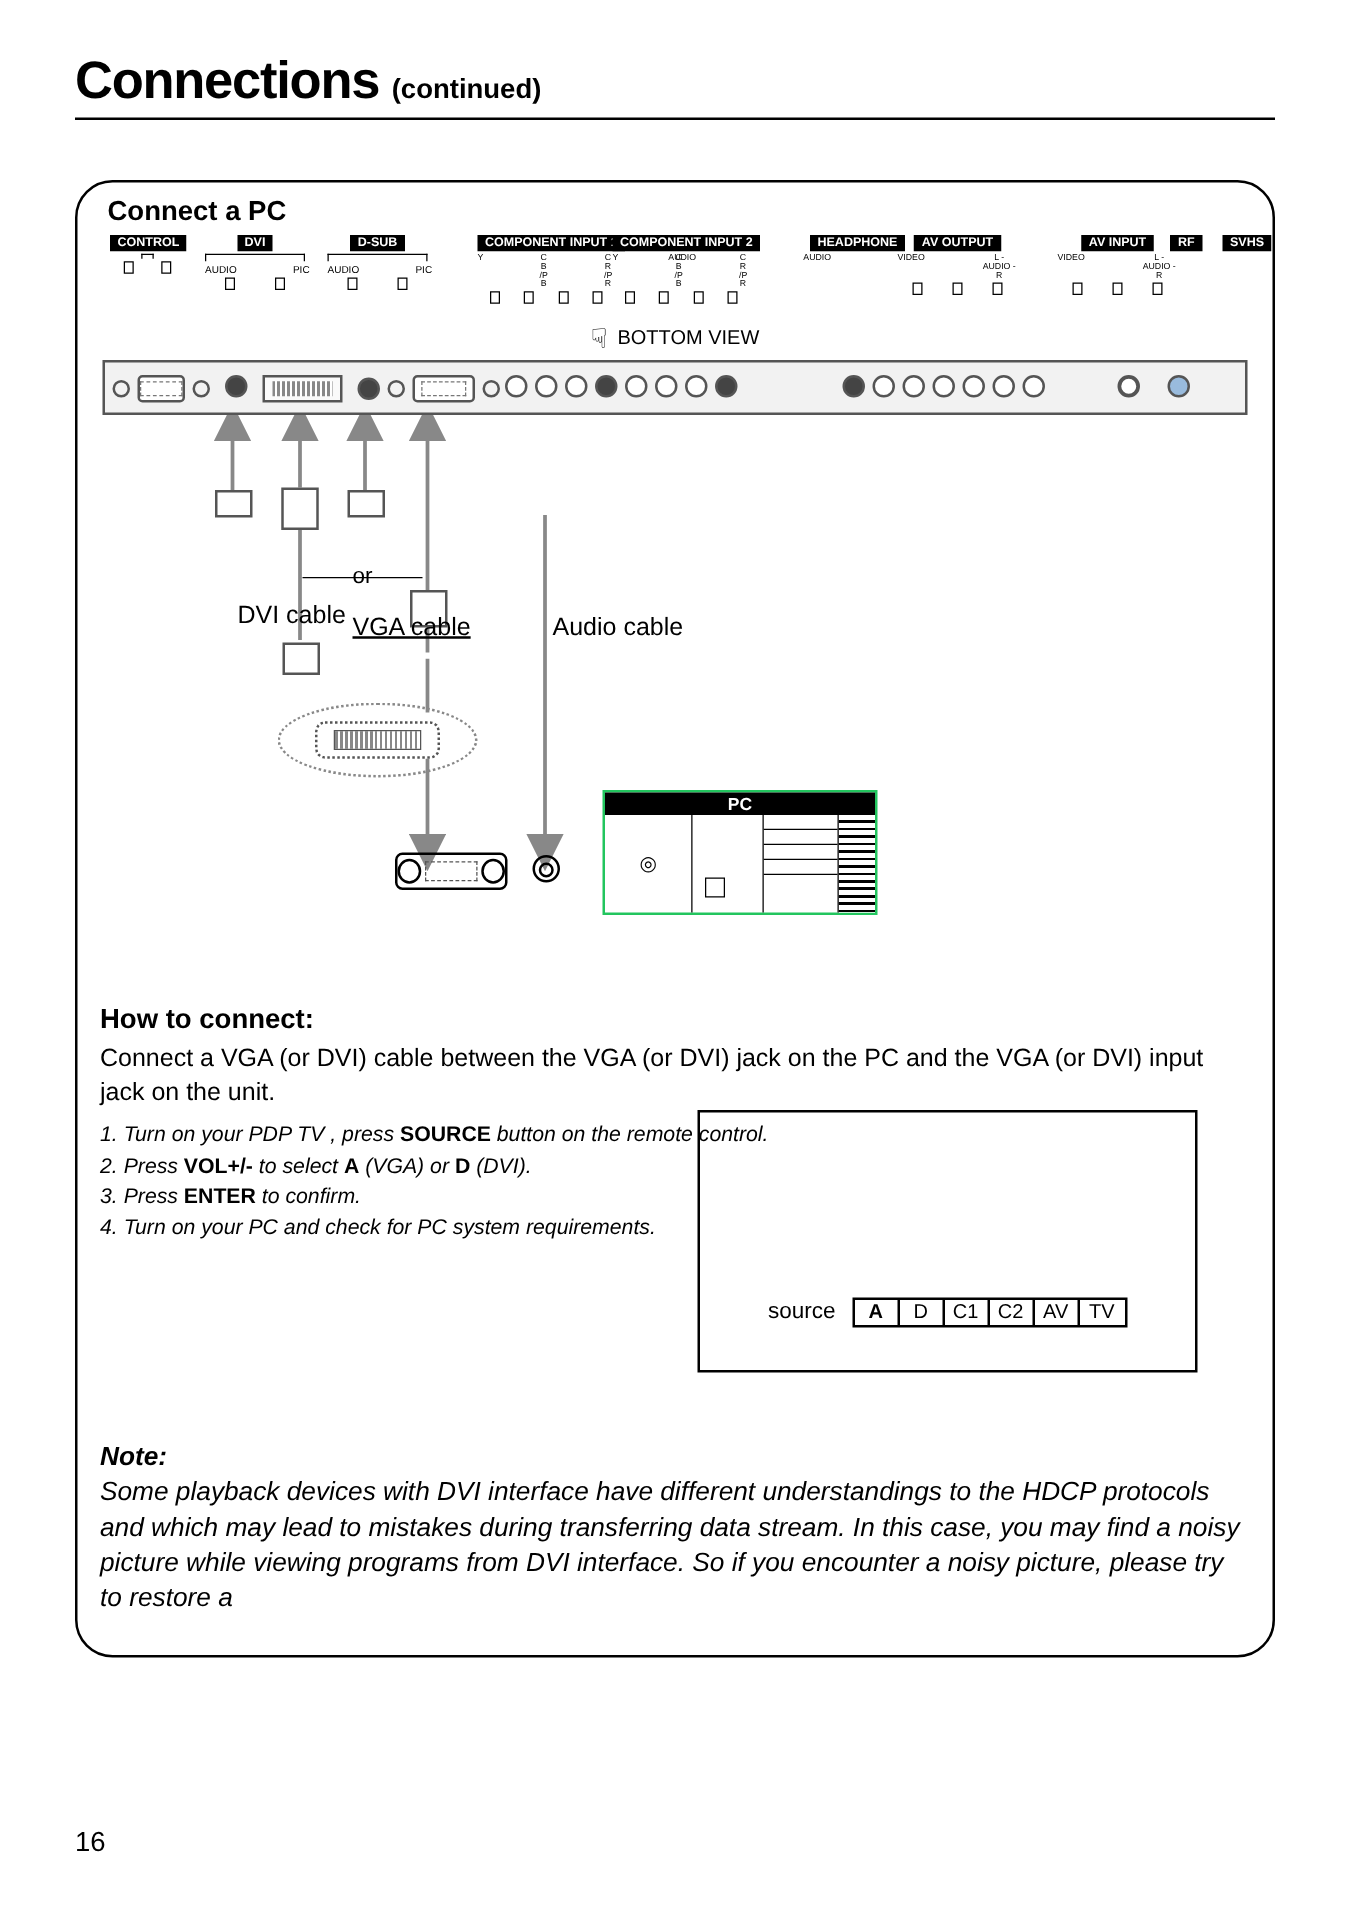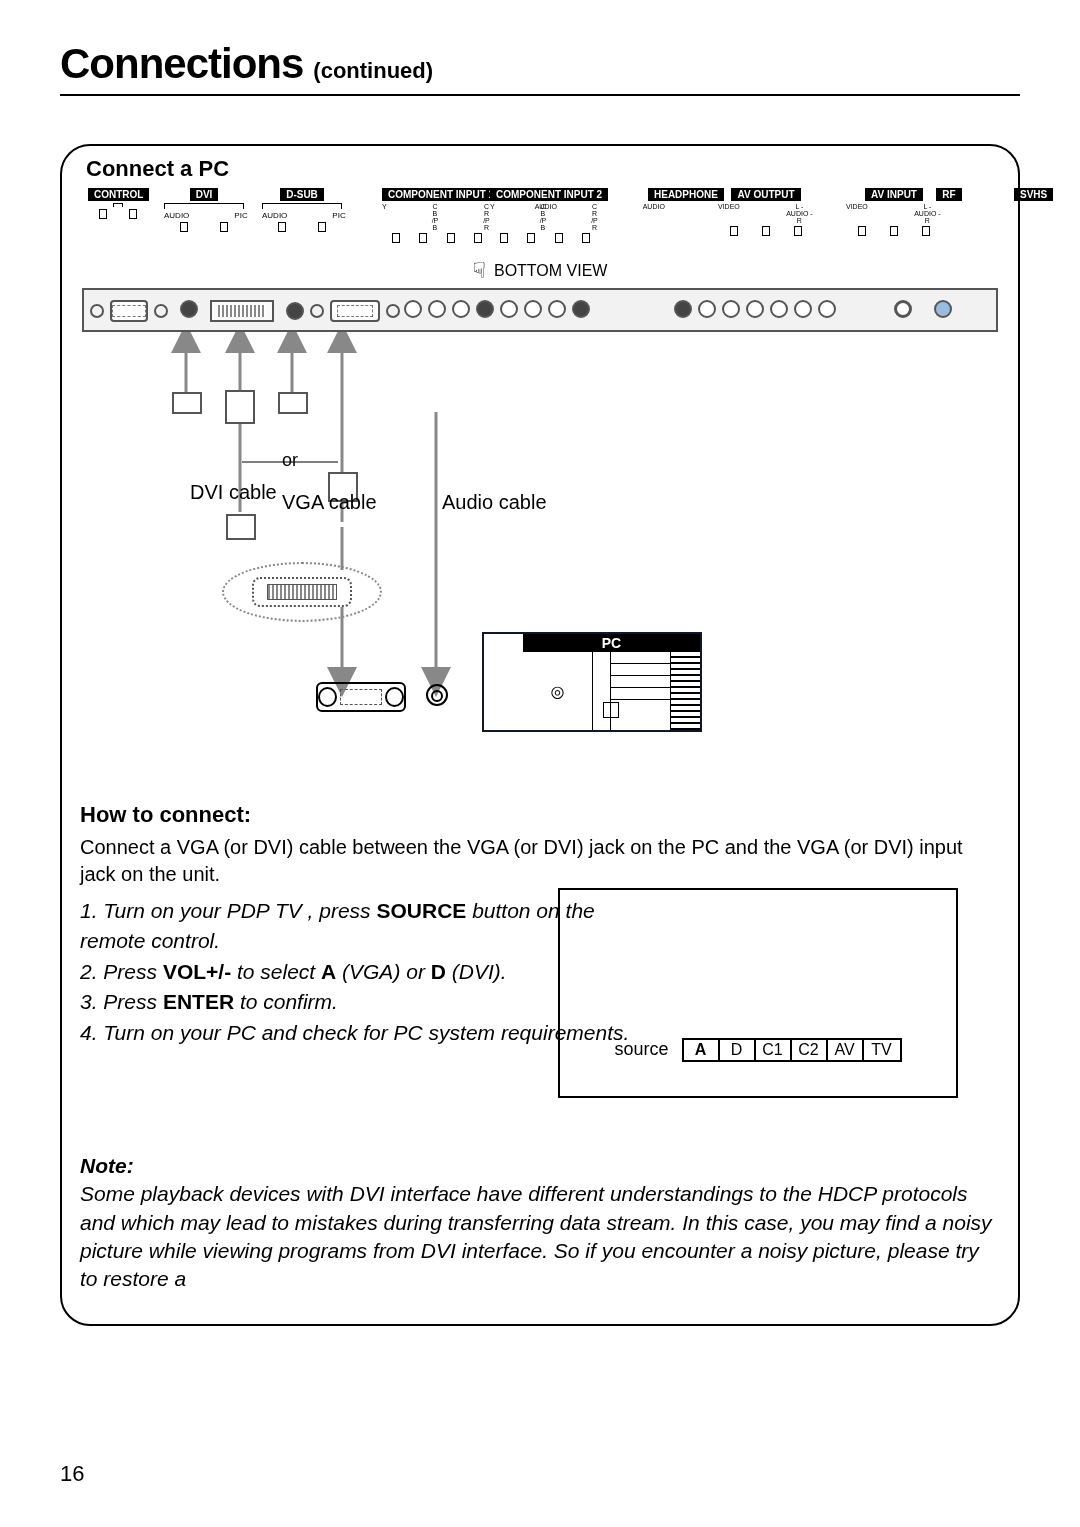--- a/index.html
+++ b/index.html
@@ -36,21 +36,21 @@
   .handicon { font-size:22px; display:inline-block;}
 
   
   .cables { position:relative; height: 430px; margin:0 20px;}
   .arrow-up { stroke:#888; stroke-width:3; marker-end:url(#ah);}
   svg.diag { position:absolute; left:0; top:0; width:100%; height:100%; }
   .cab-lab { position:absolute; font-size:20px; text-align:center; line-height:1.05;}
   .or-lab { position:absolute; font-size:18px;}
 
   .pcbox .hdr{ background:#000; color:#fff; text-align:center; font-size:14px; font-weight:700; padding:1px 0;}
-  .pcbox { position:absolute; border:2px solid #0f172a;padding-left:39px; }
+  .pcbox { position:absolute; border:2px solid #22c55e; }
   .pcchassis{ height:78px; display:flex;}
   .drive{ width:70px; border-right:1px solid #000; display:flex; align-items:center; justify-content:center;}
   .midpc{ flex:1; position:relative;}
   .powerbtn{ position:absolute; left:10px; top:50px; width:16px; height:16px; border:1px solid #000;}
   .slots{width:60px; border-left:1px solid #000;}
   .slot{height:12px;border-bottom:1px solid #000;}
   .vents{width:30px;border-left:1px solid #000; background:repeating-linear-gradient(0deg,#000 0 2px,#fff 2px 6px);}
   .vgaend { position:absolute; width:90px; height:30px; border:2px solid #000; border-radius:6px; display:flex; align-items:center; justify-content:center;}
   .vgaend::before,.vgaend::after{content:""; width:16px;height:16px;border:2px solid #000;border-radius:50%; }
   .vgaend i{width:44px;height:16px;border:1px dashed #555;margin:0 3px;}
@@ -58,21 +58,21 @@
   .audjack::after{content:"";display:block;width:8px;height:8px;border:2px solid #000;border-radius:50%;margin:4px auto;}
   .dvihead{ position:absolute; width:30px; height:22px; background:#fff;border:2px solid #555;}
   .vgaplug{ position:absolute; width:30px;height:30px;border:2px solid #555;background:#fff;}
   .dviadapter{position:absolute;width:100px;height:30px;border:2px dotted #555;border-radius:8px;display:flex;align-items:center;justify-content:center;}
   .dviadapter i{width:70px;height:16px;background:repeating-linear-gradient(90deg,#888 0 2px,#fff 2px 4px);border:1px solid #555;}
   .dottedbig{position:absolute;width:160px;height:60px;border:2px dotted #888;border-radius:50%;}
 
   
   h3 { font-size:22px; font-weight:700; margin:40px 0 6px 18px;}
   .bodytext { font-size:20px; margin:0 18px; line-height:1.35;}
-  .steps{ font-size:21px; font-style:italic; margin:8px 18px 0 18px; line-height:1.45; max-width:560px;}
+  .steps{ font-size:17px; font-style:italic; margin:8px 18px 0 18px; line-height:1.45; max-width:560px;}
   .steps b{ font-style:normal;}
 
   .srcbox { position:absolute; right:60px; width:400px; height:210px; border:2px solid #000; }
   .srcinner{ position:absolute; bottom:34px; left:0; right:0; text-align:center; font-size:18px;}
   .srcinner .cells{ display:inline-flex; border:2px solid #000;}
   .srcinner .cell{ width:36px; padding:1px 0; border-right:2px solid #000; font-size:16px; text-align:center;}
   .srcinner .cell:last-child{border-right:none;}
   .srcinner .sel{ font-weight:700;}
   .srcinner .sourceword{ margin-right:8px; font-size:18px;}
   .srcsub{ position:absolute; bottom:14px; left:0; right:0; text-align:center; font-size:16px; padding-left:96px;}
@@ -182,21 +182,21 @@
           </div>
         <div class="jackrow">
             <div class="jack"></div>
             <div class="jack"></div>
             <div class="jack"></div>
           </div>
       </div>
       <div class="grp" style="left:852px; width:30px;">
         <span class="blk">RF</span>
       </div>
-      <div class="grp" style="left:932px; width:20px;">
+      <div class="grp" style="left:896px; width:20px;">
         <span class="blk">SVHS</span>
       </div>
     </div>
 
     <div class="bottomview">
       <span class="handicon">☟</span>
       <span>BOTTOM VIEW</span>
     </div>
 
     <div class="portbar">
@@ -277,21 +277,21 @@
         <line x1="354" y1="80" x2="354" y2="350" stroke="#888" stroke-width="3" marker-end="url(#ah)"></line>
       </svg>
 
       <div class="dvihead" style="left:90px; top:60px;"></div>
       <div class="vgaplug" style="left:143px; top:58px;height:34px;"></div>
       <div class="dvihead" style="left:196px; top:60px;"></div>
       <div class="vgaplug" style="left:246px; top:140px;"></div>
 
       <span class="or-lab" style="left:200px; top:118px;">or</span>
       <span class="cab-lab" style="left:108px; top:150px;"><span>DVI cable</span></span>
-      <span class="cab-lab" style="left:200px; top:160px;"><span>VGA cable</span></span>
+      <span class="cab-lab" style="left:200px; top:160px;text-decoration:underline;"><span>VGA cable</span></span>
       <span class="cab-lab" style="left:360px; top:160px; text-align:left;"><span>Audio cable</span></span>
 
       <div class="dvihead" style="left:144px; top:182px; width:30px;height:26px;"></div>
       <div class="dottedbig" style="left:140px; top:230px;"></div>
       <div class="dviadapter" style="left:170px; top:245px;">
           <i></i>
         </div>
 
       <div class="vgaend" style="left:234px; top:350px;">
           <i></i>

